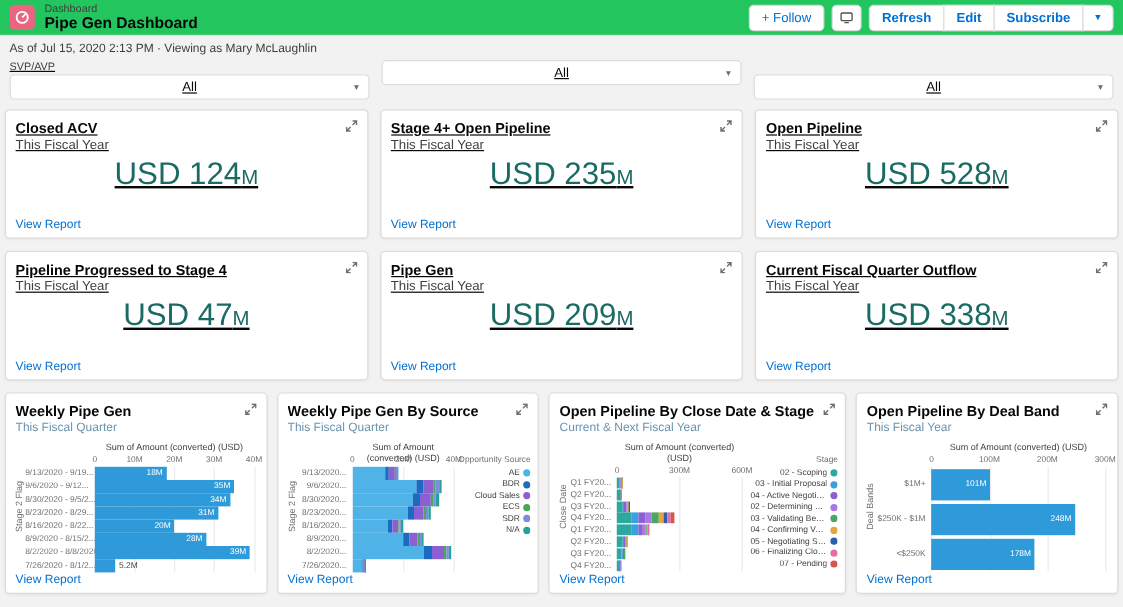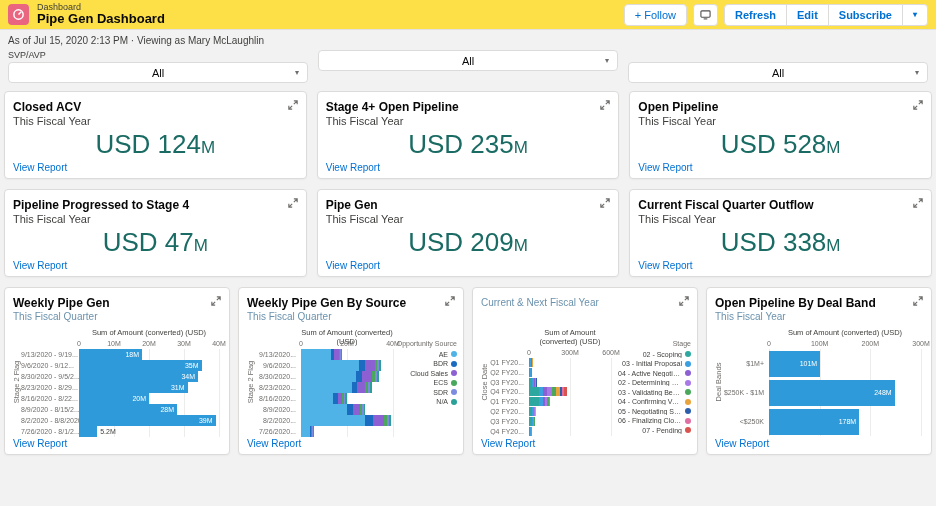--- a/index.html
+++ b/index.html
@@ -5,21 +5,21 @@
   * { margin:0; padding:0; box-sizing:border-box; }
   html,body { width:936px; height:506px; overflow:hidden; }
   body {
     font-family:"Liberation Sans", sans-serif;
     background:#f3f2f2;
     color:#080707;
     font-size:12px;
   }
   
   .topbar {
-    height:30px; background:#fde047; border-bottom:1px solid #e3e1e0;
+    height:30px; background:#22c55e; border-bottom:1px solid #e3e1e0;
     display:flex; align-items:center; justify-content:space-between;
     padding:0 8px;
   }
   .topbar-left { display:flex; align-items:center; gap:8px; }
   .app-icon {
     width:21px; height:21px; border-radius:4px; background:var(--appicon,#ea6580);
     display:flex; align-items:center; justify-content:center; flex:none;
   }
   .title-stack { line-height:1.05; }
   .obj-type { font-size:9px; color:#3e3e3c; }
@@ -32,36 +32,36 @@
     display:inline-flex; align-items:center; gap:3px;
   }
   .icon-btn { padding:0 6px; color:#514f4d; }
   .btn-group { display:flex; }
   .btn-group .btn { border-radius:0; margin-left:-1px;font-weight:bold; }
   .btn-group .btn:first-child { border-radius:4px 0 0 4px; margin-left:0; }
   .btn-group .btn:last-child { border-radius:0 4px 4px 0; }
   .chev-small { font-size:8px; color:var(--link,#0070d2); }
   
   .meta-line { padding:5px 8px 3px; font-size:10px; color:#3e3e3c; }
-  .filters { display:grid; grid-template-columns:repeat(3,1fr); column-gap:10px; padding:1px 8px 8px; }
+  .filters { display:grid; grid-template-columns:repeat(3,1fr); column-gap:10px; padding:1px 8px 8px;text-decoration:underline; }
   .filter-label { font-size:9px; color:#3e3e3c; height:12px; }
   .filter-select {
     position:relative; height:21px; background:#fff; border:1px solid #dddbda;
     border-radius:4px; display:flex; align-items:center; justify-content:center;
     font-size:11px; color:#080707; cursor:pointer;
   }
   .filter-select .chev { position:absolute; right:8px; font-size:8px; color:#706e6b; }
   
   .kpi-grid { display:grid; grid-template-columns:repeat(3,1fr); gap:10px; padding:0 4px; margin-bottom:10px; }
   .charts-grid { display:grid; grid-template-columns:repeat(4,1fr); gap:8px; padding:0 4px; }
   .card {
     position:relative; background:#fff; border:1px solid #dddbda; border-radius:4px;
     box-shadow:0 1px 2px rgba(0,0,0,.04); padding:8px;
   }
-  .kpi-card { height:88px; }
+  .kpi-card { height:108px;text-decoration:underline; }
   .chart-card { height:168px; }
   .kpi-title { font-size:12px; font-weight:bold; padding-right:18px; white-space:nowrap; overflow:hidden; }
   .kpi-sub { font-size:11px; color:#3e3e3c; margin-top:1px; }
   .kpi-value { text-align:center; color:var(--metric,#1a6b63); font-size:26px; margin-top:2px; }
   .kpi-value .unit { font-size:17px; }
   .expand-btn { position:absolute; top:8px; right:8px; cursor:pointer; line-height:0; }
   .view-report {
     position:absolute; left:8px; bottom:5px; font-size:10px;
     color:var(--link,#0070d2); cursor:pointer; text-decoration:none;
   }
@@ -479,20 +479,21 @@
             <div class="lg-item">
               <span>N/A</span>
               <i style="background:#2aa198"></i>
             </div>
           </div>
         </div>
       </div>
     <a class="view-report">View Report</a>
   </div>
   <div class="card chart-card">
+    <div class="chart-title">Open Pipeline By Close Date &amp; Stage</div>
     <div class="chart-sub">Current &amp; Next Fiscal Year</div>
     <span class="expand-btn"><svg width="10" height="10" viewBox="0 0 12 12">
           <path d="M7 1h4v4M11 1L7 5M5 11H1V7M1 11l4-4" stroke="#706e6b" stroke-width="1.4" fill="none"></path>
         </svg></span>
     <div class="chart-host">
         <div class="ch-flex">
           <div class="ylab">
             <span>Close Date</span>
           </div>
           <div class="ch-main">

